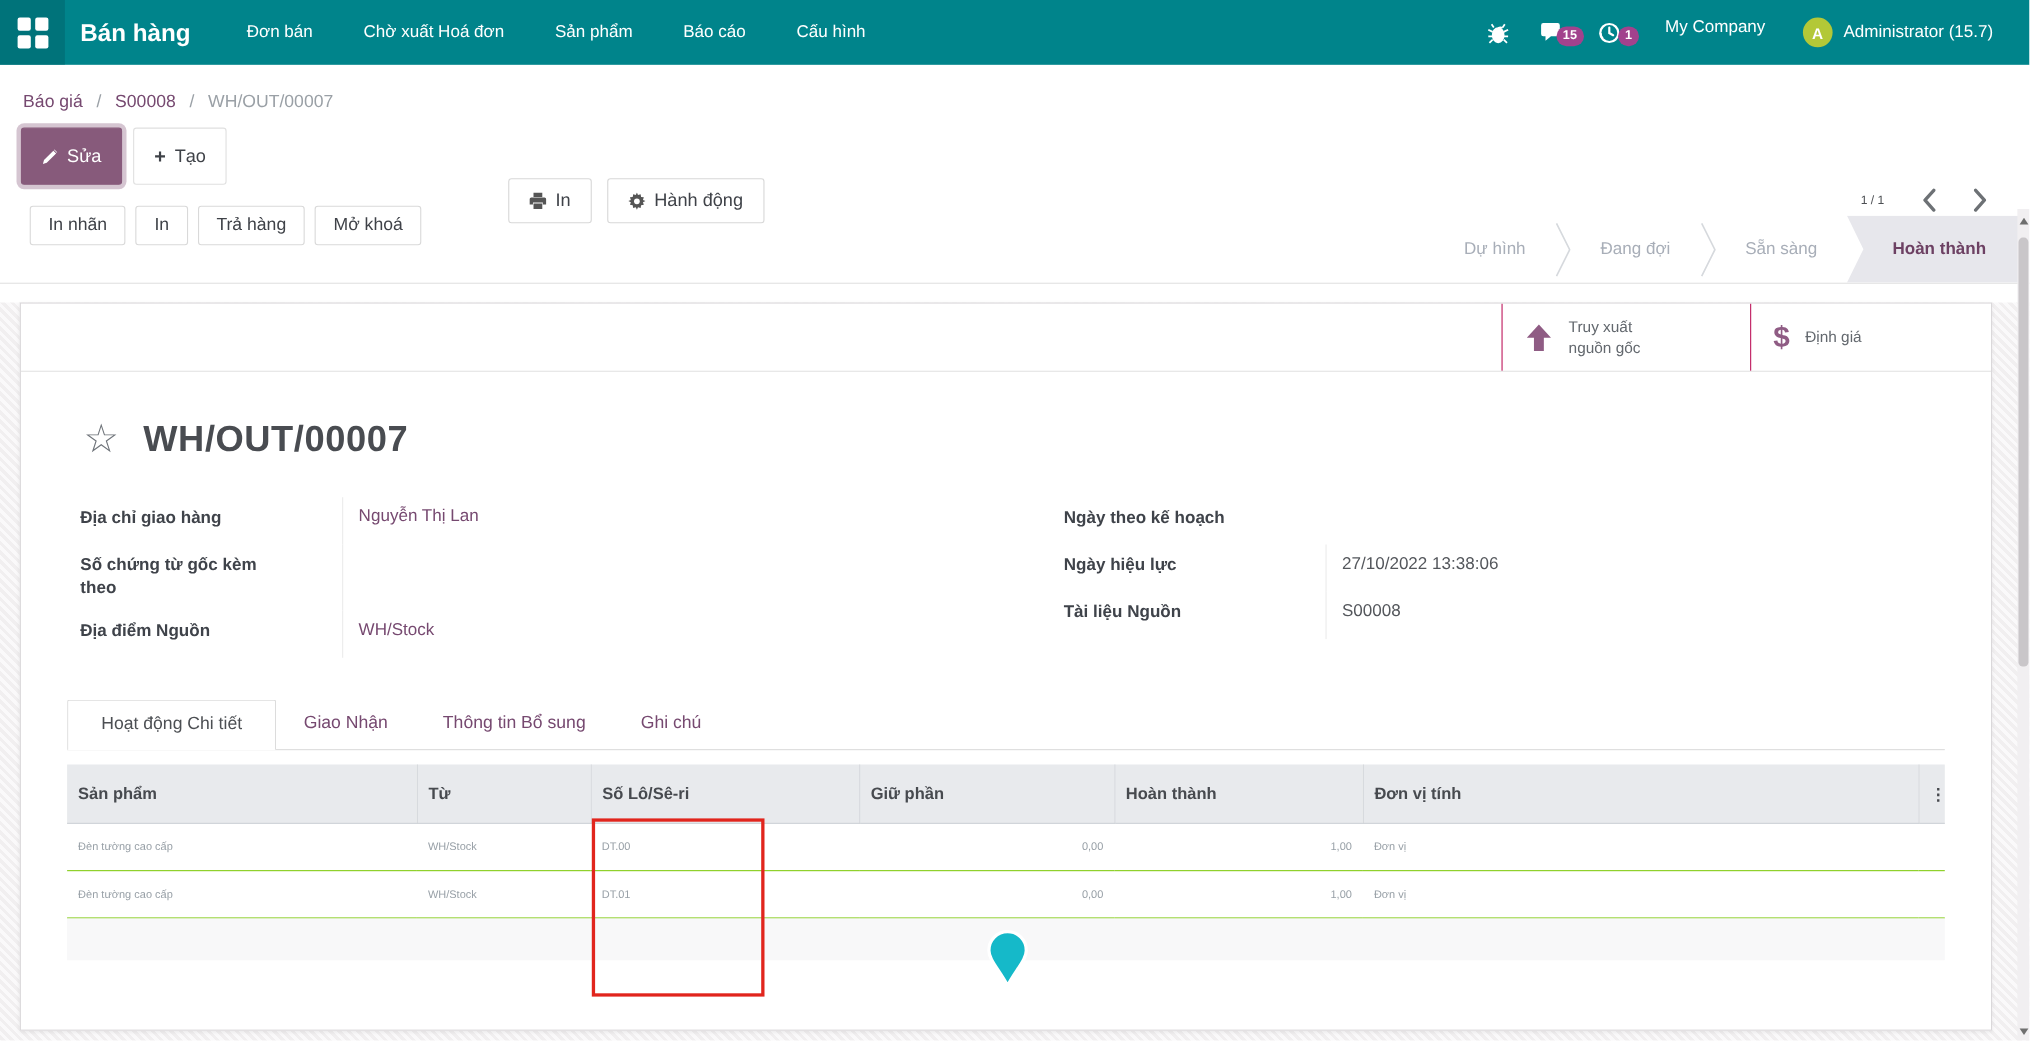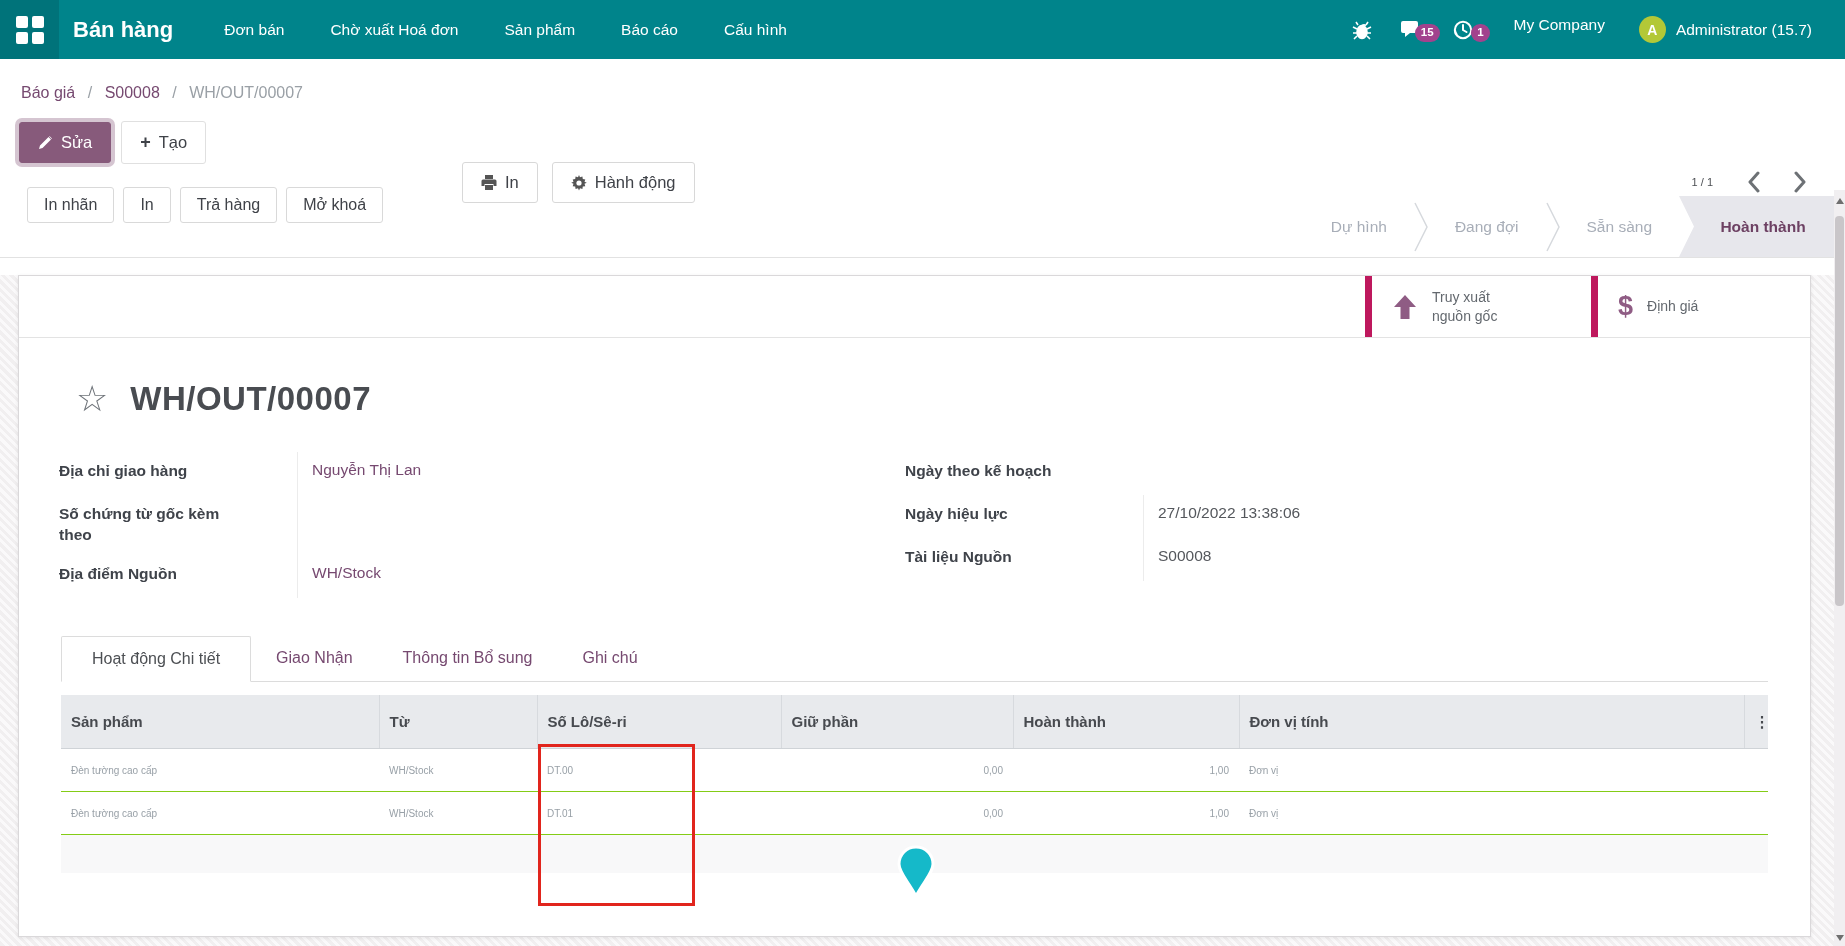--- a/index.html
+++ b/index.html
@@ -21,52 +21,52 @@
   .user-block { display:flex; align-items:center; cursor:pointer; }
   .avatar { width:27px; height:27px; border-radius:50%; background:var(--avatar,#b3c837); color:#fff; font-size:14px; font-weight:700; display:flex; align-items:center; justify-content:center; }
   .user-name { font-size:15.5px; margin-left:10px; white-space:nowrap; }
 
   
   .control-panel { position:relative; background:#fff; border-bottom:1px solid #e2e2e2; height:199px; }
   .breadcrumb { padding:25px 0 0 21px; font-size:16px; }
   .breadcrumb .bc-link { color:var(--link,#764970); cursor:pointer; }
   .breadcrumb .bc-sep { color:#9aa0a6; padding:0 8px; }
   .breadcrumb .bc-current { color:#9aa0a6; }
-  .btn-row { display:flex; align-items:center; margin:14px 0 0 19px; height:52px; }
+  .btn-row { display:flex; margin:14px 0 0 19px; height:52px; }
   .btn { display:inline-flex; align-items:center; gap:8px; font-size:16.5px; padding:10px 18px; border-radius:3px; border:1px solid transparent; background:#fff; cursor:pointer; color:#444; white-space:nowrap; }
   .btn-primary { background:var(--purple,#875a7b); color:#fff; border-color:var(--purple,#875a7b); box-shadow:0 0 0 4px rgba(135,90,123,.35); margin-right:10px; }
   .btn-plain  { border-color:#d8d8d8; color:#3f4248; }
   .btn-group-mid { position:absolute; left:462px; top:103px; display:flex; gap:14px; }
   .pager { position:absolute; top:112px; right:38px; display:flex; align-items:center; gap:34px; }
   .pager-text { font-size:11px; color:#4c4f53; cursor:pointer; }
   .pager-arrow { cursor:pointer; display:flex; }
   .btn-row2 { display:flex; gap:9px; margin:19px 0 0 27px; }
   .btn-sm { font-size:16px; padding:8px 16px; border:1px solid #d9d9d9; border-radius:3px; background:#fff; color:#3f4248; cursor:pointer; white-space:nowrap; }
 
   
   .statusbar { position:absolute; right:8px; top:137px; height:61px; display:flex; align-items:center; }
   .status-step { color:#a8aeb8; font-size:15.5px; padding:0 27px; cursor:pointer; white-space:nowrap; }
   .status-sep { display:flex; }
   .status-active { height:61px; width:158px; background:#e7e7ec; color:var(--status_active,#6d4163); font-weight:700; font-size:15.5px; display:flex; align-items:center; justify-content:center; clip-path:polygon(0 0, 15px 50%, 0 100%, 100% 100%, 100% 0); padding-left:10px; cursor:pointer; }
 
   
   .content { position:relative; height:687px; background:repeating-linear-gradient(45deg,#f1eff0 0px,#f1eff0 3px,#faf9fa 3px,#faf9fa 6px); }
   .sheet { position:relative; margin:17px 34px 0 18px; height:662px; background:#fff; border:1px solid #dad8da; box-shadow:0 1px 4px rgba(0,0,0,.08); overflow:hidden; }
   .smart-row { height:62px; border-bottom:1px solid #e3e3e3; display:flex; justify-content:flex-end; }
-  .smart-btn { display:flex; align-items:center; gap:14px; border-left:7px solid #be185d; padding:0 20px; cursor:pointer; }
+  .smart-btn { display:flex; align-items:center; gap:14px; border-left:1px solid #be185d; padding:0 20px; cursor:pointer; }
   .smart-btn-1 { width:226px; } .smart-btn-2 { width:219px; }
   .smart-label { font-size:14px; color:#63686e; line-height:1.35; }
   .smart-btn-1 .smart-label { width:100px; }
   .dollar-glyph { font-size:27px; font-weight:700; color:#8f5c84; }
 
   .title-row { display:flex; align-items:center; gap:22px; padding-left:57px; margin-top:42px; }
   .star-glyph { font-size:36px; color:#6f747a; cursor:pointer; line-height:1; }
   .doc-title { font-size:33px; font-weight:700; color:#494c51; letter-spacing:.5px; }
 
-  .field-groups { display:grid; grid-template-columns:846px 1fr; padding-left:40px; margin-top:34px; }
+  .field-groups { display:grid; grid-template-columns:846px 1fr; padding-left:54px; margin-top:34px;gap:48px; }
   .field-row { display:grid; grid-template-columns:238px 1fr; min-height:43px; }
   .field-label { font-size:15.5px; font-weight:700; color:#3f434a; padding:9px 42px 9px 0; line-height:1.35; }
   .field-value { font-size:15.5px; color:#54575c; padding:9px 0 9px 14px; border-left:1px solid #ececec; }
   .field-value.link { color:var(--link,#764970); cursor:pointer; }
 
   .notebook { padding:0 42px; margin-top:38px; }
   .tab-head { display:flex; border-bottom:1px solid #dcdcdc; }
   .tab { font-size:16px; padding:13px 25px; color:var(--link,#764970); cursor:pointer; white-space:nowrap; }
   .tab.active { color:#4c4f53; background:#fff; border:1px solid #dcdcdc; border-bottom:1px solid #fff; margin-bottom:-1px; border-radius:2px 2px 0 0; padding:13px 30px; }
 

